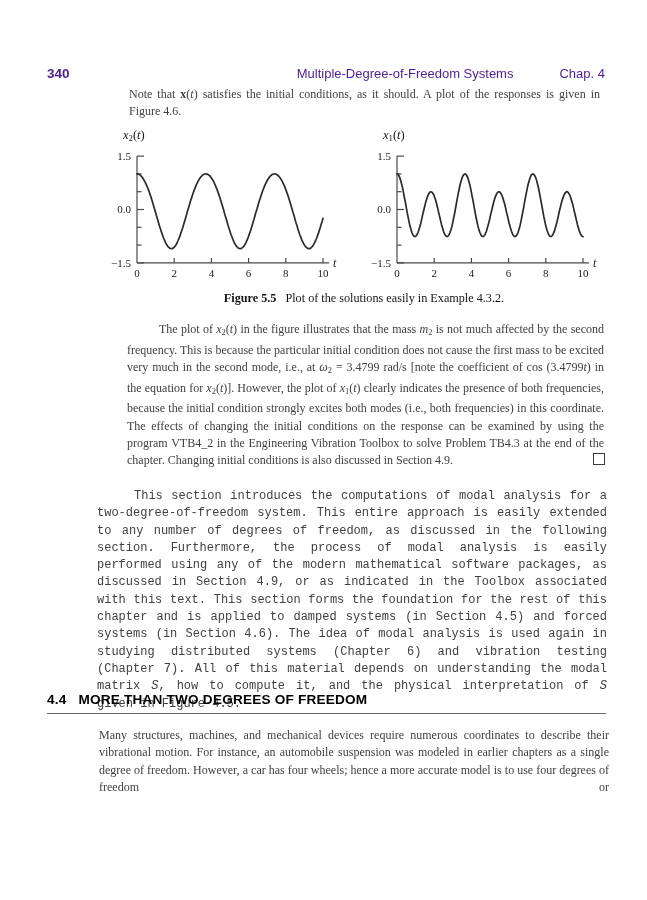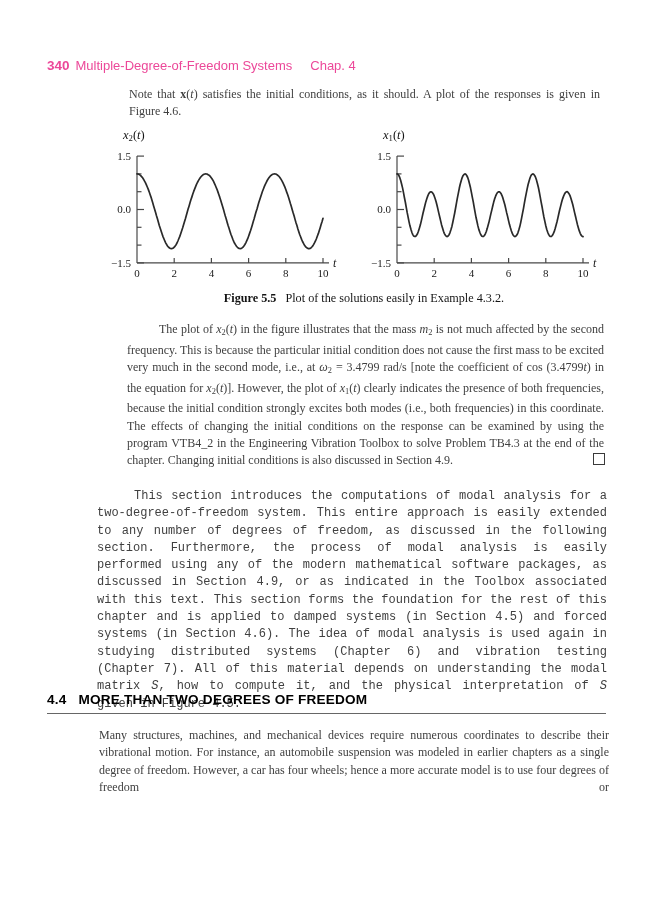--- a/index.html
+++ b/index.html
@@ -4,26 +4,26 @@
 <style>
   html,body{margin:0;padding:0;background:#e8e8e8;}
   .page{
     position:absolute; left:0; top:0; width:647px; height:900px;
     background:#ffffff; color:#161616;
     font-family:"Liberation Serif", serif;
     overflow:hidden;
   }
   
   .running-head{
-    position:absolute; left:47px; top:58px; width:558px;
-    display:flex; align-items:baseline;
-    font-family:"Liberation Sans", sans-serif; font-size:13px; color:#ec4899;
+    position:absolute; left:47px; top:66px; width:558px;
+    display:flex; justify-content:space-between; align-items:baseline;
+    font-family:"Liberation Sans", sans-serif; font-size:13px; color:#4c1d95;
   }
   .pagenum{font-weight:bold; font-size:13.5px;}
-  .rh-right{display:flex; gap:18px;margin-left:6px;}
+  .rh-right{display:flex; gap:46px;margin-left:6px;}
   
   p{margin:2px; position:absolute; font-size:12px; line-height:17.3px; text-align:justify; color:#404040;}
   .intro{left:127px; top:84px; width:471px;}
   .example{left:125px; top:319px; width:477px; text-indent:32px;}
   .body1{left:95px; top:486px; width:510px; text-indent:37px;font-family:Liberation Mono, monospace;}
   .body2{left:97px; top:725px; width:510px; text-align-last:justify;}
   .seg-i{font-style:italic;}
   .seg-b{font-weight:bold;}
   .seg-sub{font-size:0.70em; vertical-align:-0.28em;}
   

